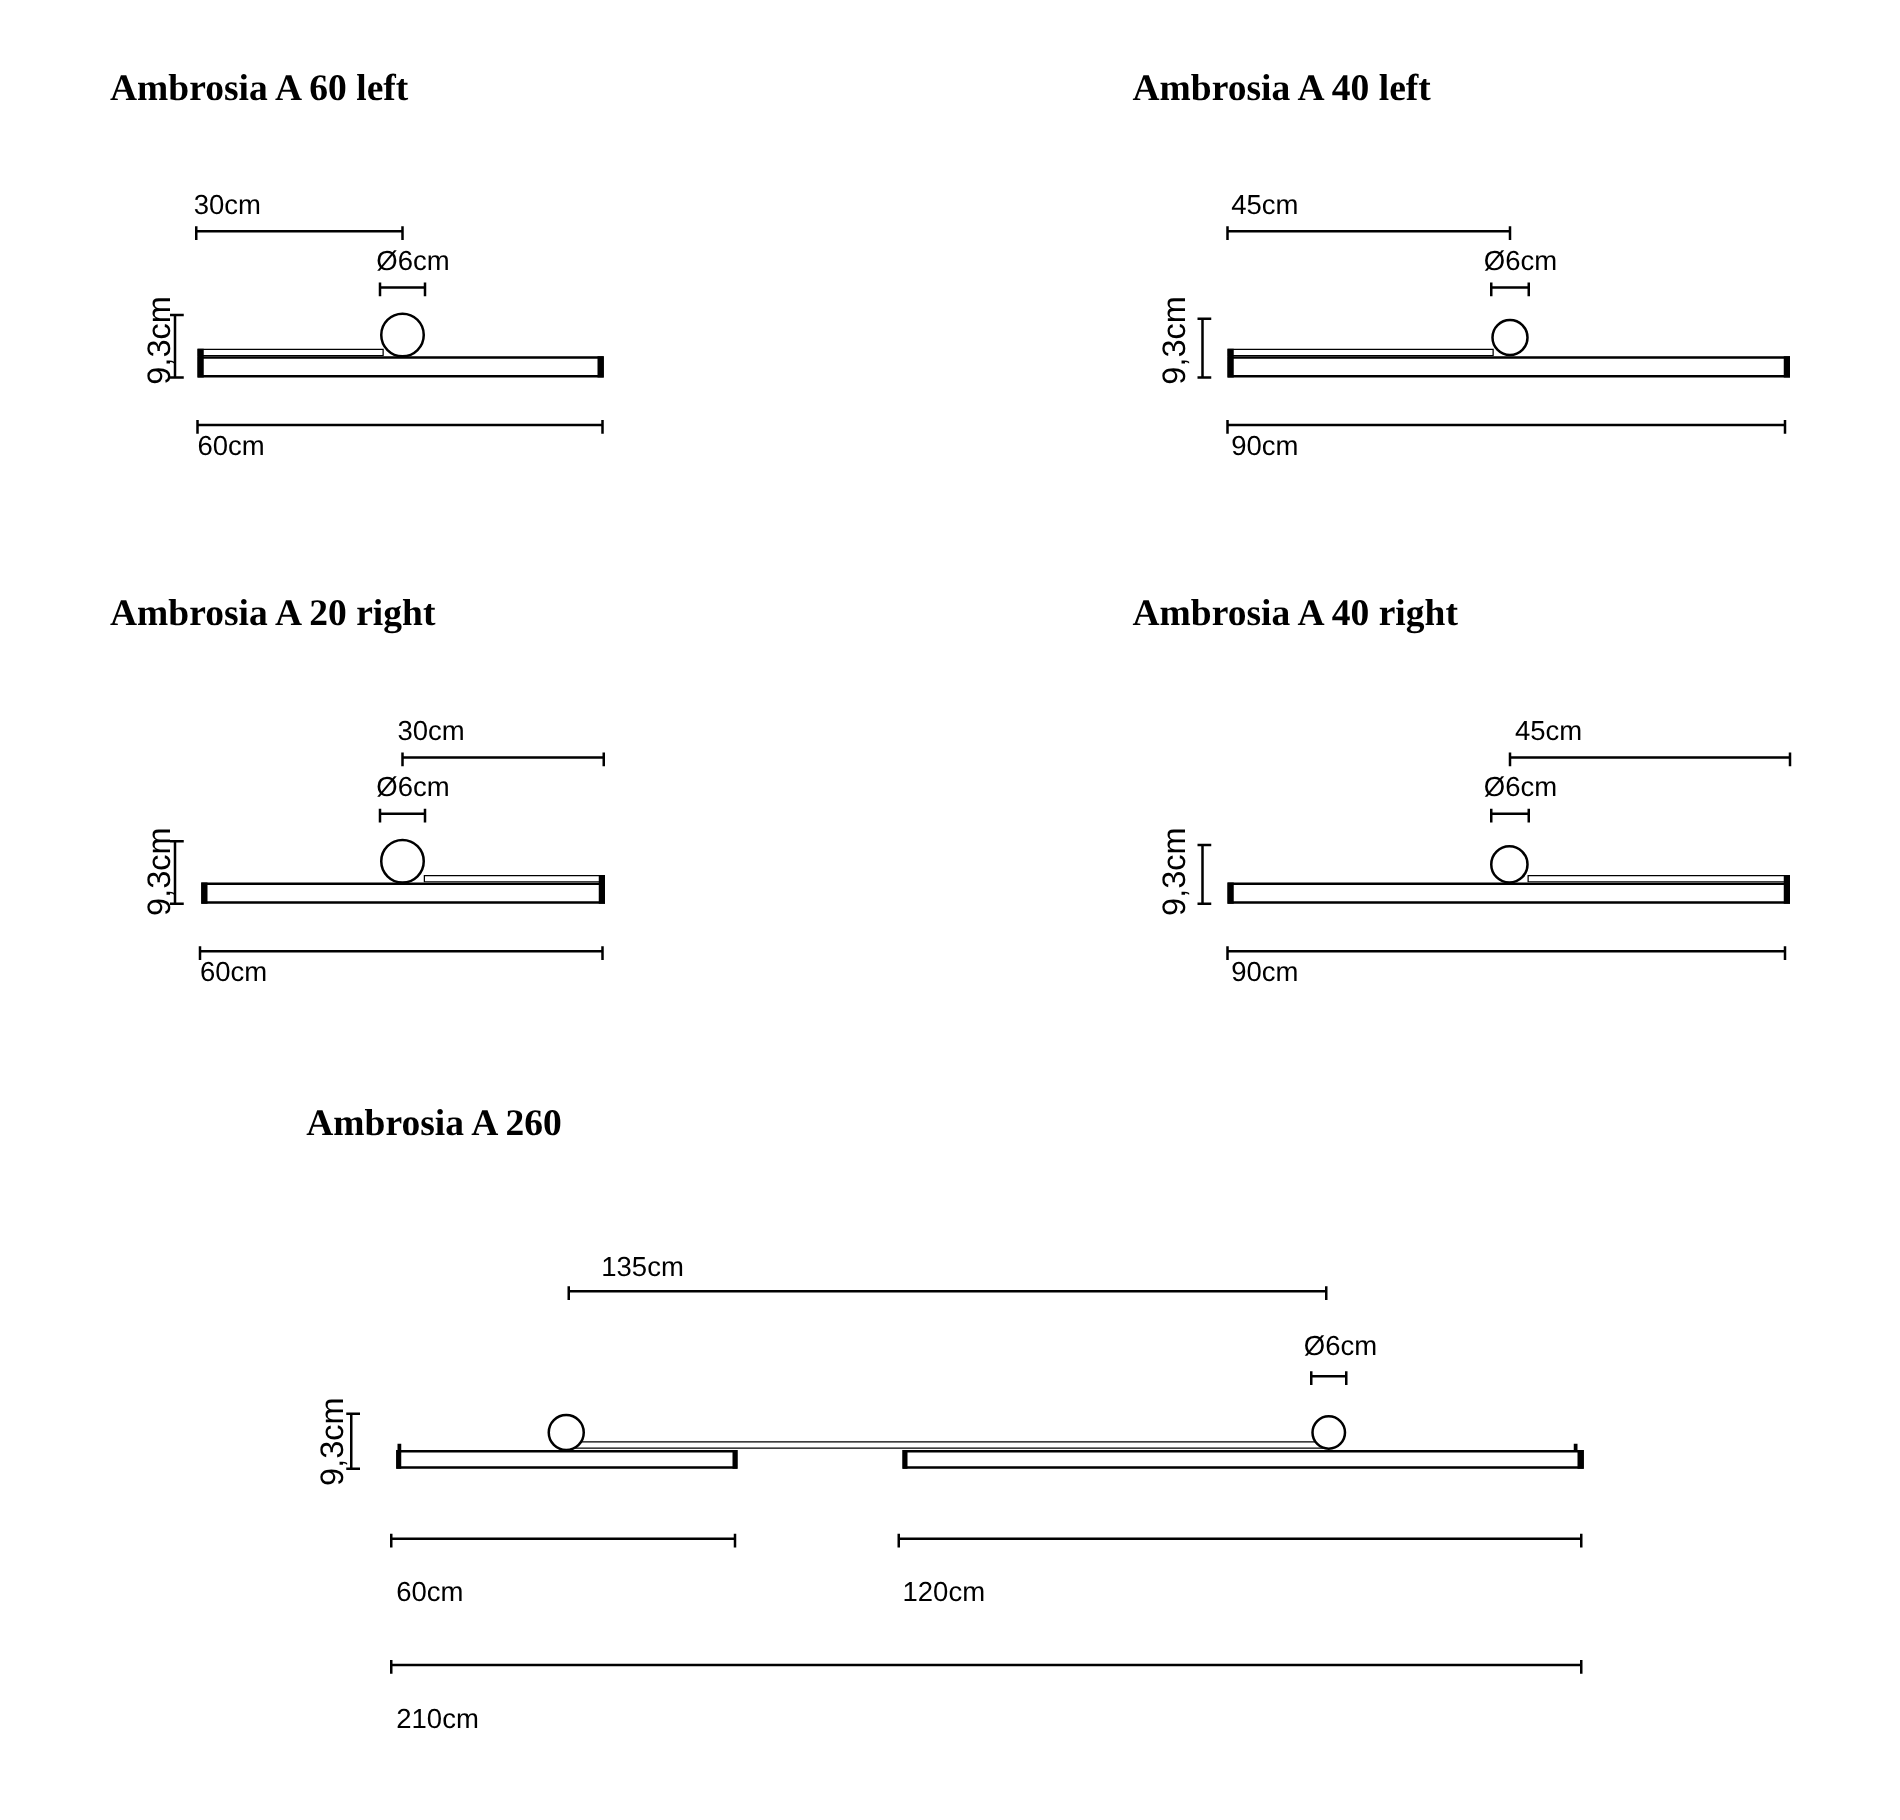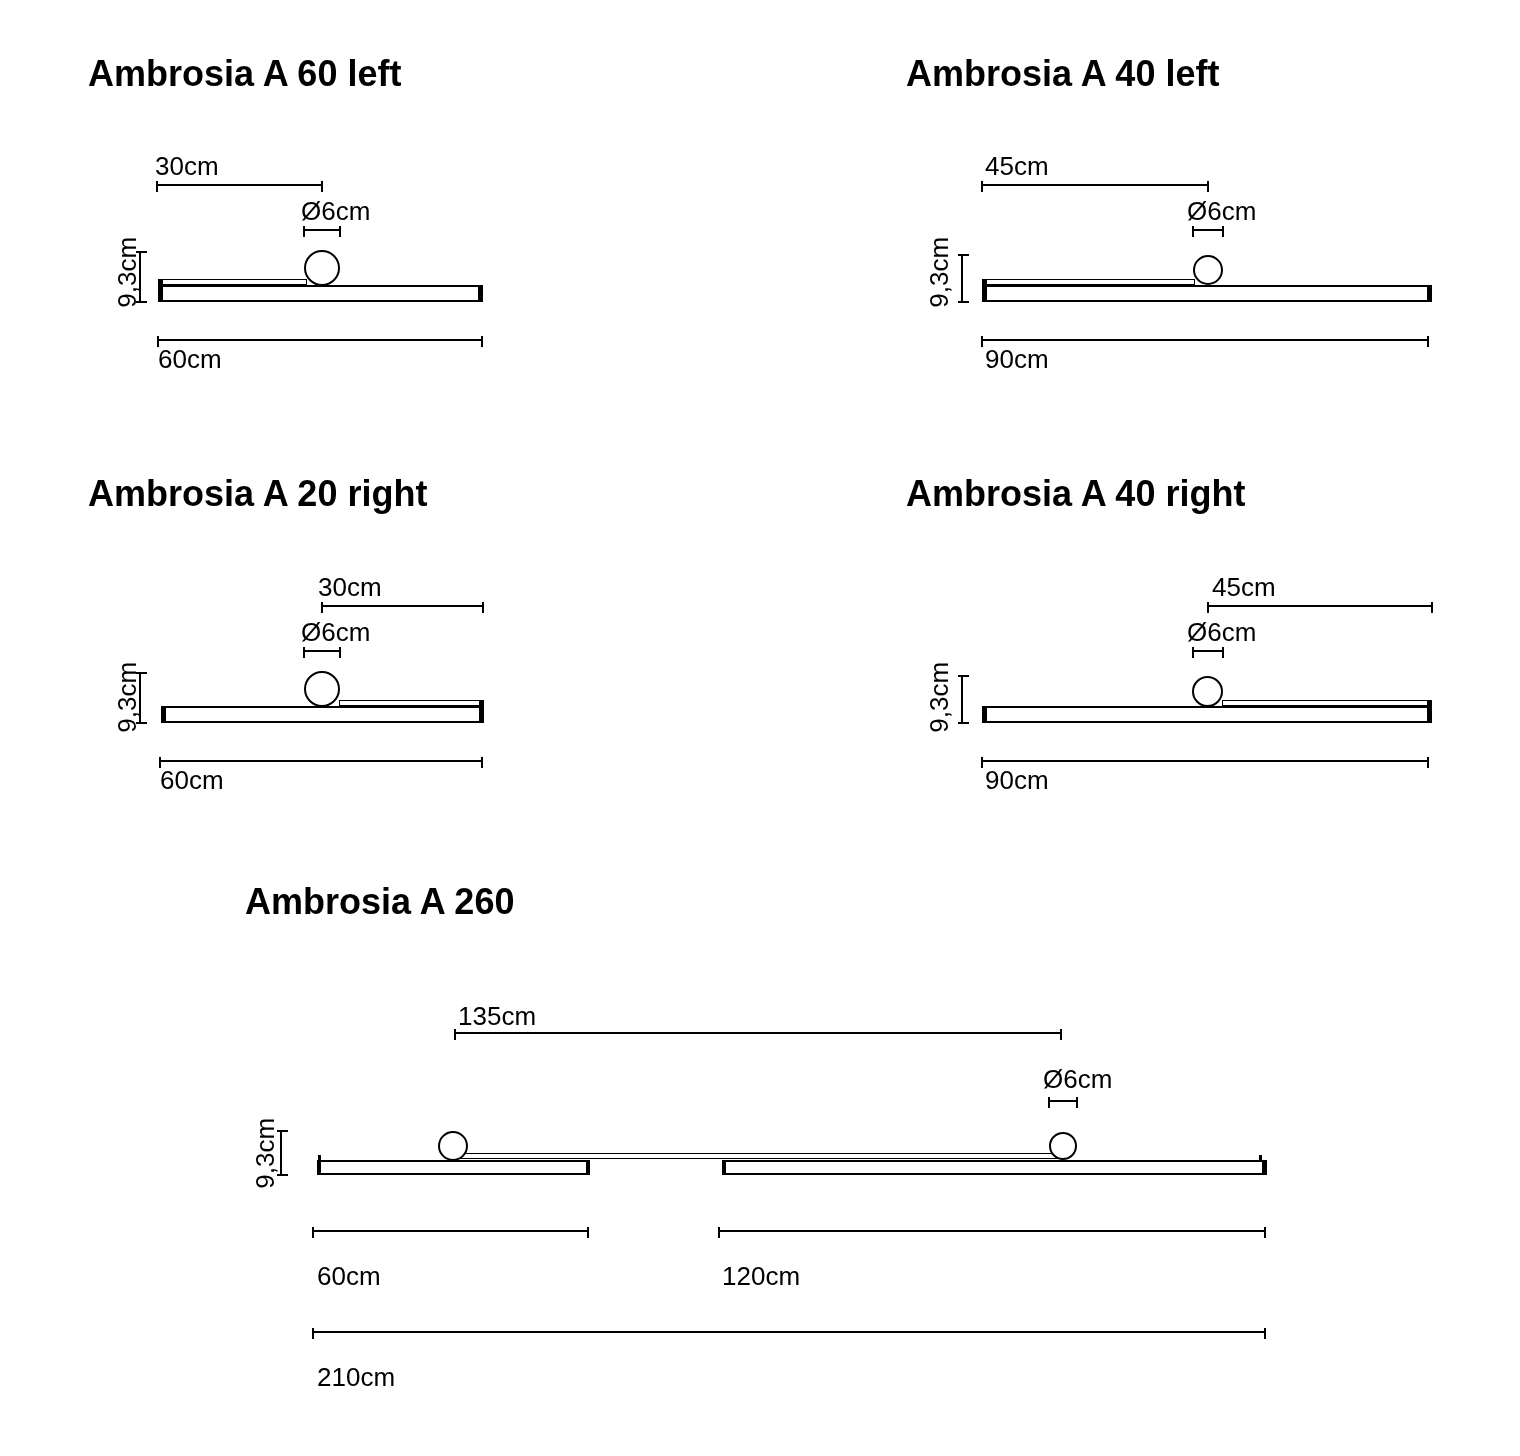--- a/index.html
+++ b/index.html
@@ -4,25 +4,25 @@
 <title>Ambrosia dimension sheet</title>
 <style>
   :root { --ink:#000; }
   html,body { margin:0; padding:0; background:#fff; }
   .canvas {
     position:relative; width:1520px; height:1456px; background:#fff;
     font-family:"Liberation Sans","DejaVu Sans",sans-serif; color:var(--ink);
     overflow:hidden;
   }
   .title {
-    position:absolute; margin:0; font-size:36px; font-weight:700;
-    line-height:1.1; white-space:nowrap; letter-spacing:0;
+    position:absolute; margin:0; font-size:30px; font-weight:700;
+    line-height:1.1; white-space:nowrap; letter-spacing:0;font-family:Liberation Serif, serif;
   }
   .dlabel {
-    position:absolute; font-size:26px; line-height:1.1; white-space:nowrap;text-align:center;
+    position:absolute; font-size:22px; line-height:1.1; white-space:nowrap;text-align:center;
   }
   .vlabel {
     position:absolute; font-size:26px; line-height:1.1; white-space:nowrap;
     transform:rotate(-90deg);
   }
   
   .dimh { position:absolute; height:0; border-top:2px solid var(--ink); }
   .dimh::before,.dimh::after {
     content:""; position:absolute; top:-5px; width:2px; height:11px; background:var(--ink);
   }
@@ -130,21 +130,21 @@
     <div class="cap" style="left:1427px;top:700px;width:5px;height:23px"></div>
     <div class="ball" style="left:1192px;top:676px;width:31px;height:31px"></div>
 
     <div class="dimh" style="left:982px;top:760px;width:446px"></div>
     <span class="dlabel" style="left:985px;top:766px">90cm</span>
   </section>
 
   <section>
     <h2 class="title" style="left:245px;top:882px">Ambrosia A 260</h2>
 
-    <span class="dlabel" style="left:458px;top:1002px">135cm</span>
+    <span class="dlabel" style="left:481px;top:1002px">135cm</span>
     <div class="dimh" style="left:455px;top:1032px;width:606px"></div>
 
     <span class="dlabel" style="left:1043px;top:1065px">Ø6cm</span>
     <div class="dimh" style="left:1049px;top:1100px;width:28px"></div>
 
     <span class="vlabel" style="left:230px;top:1139px">9,3cm</span>
     <div class="dimv" style="left:280px;top:1131px;height:44px"></div>
 
     <div class="strip" style="left:455px;top:1153px;width:608px;height:6px"></div>
 

